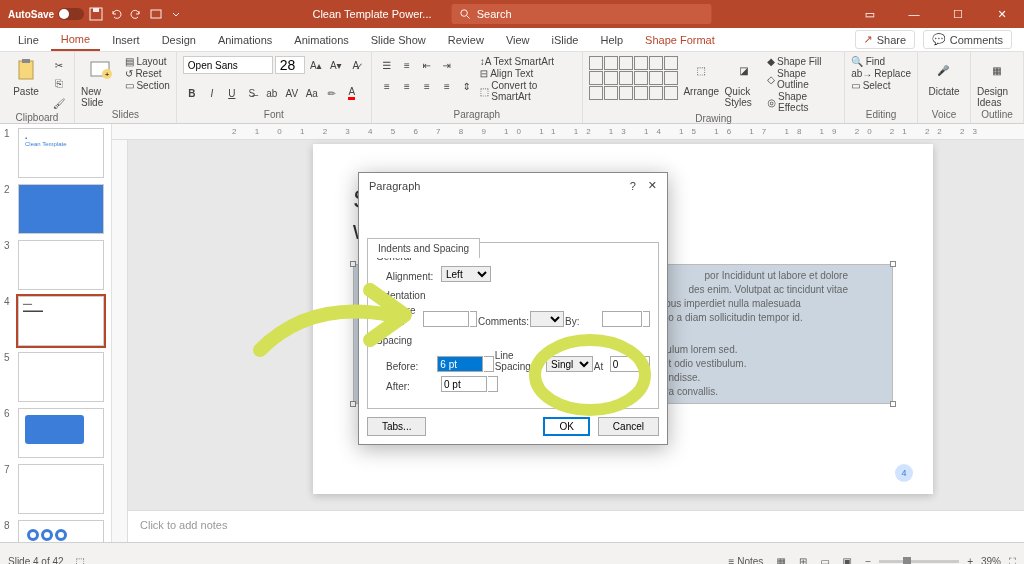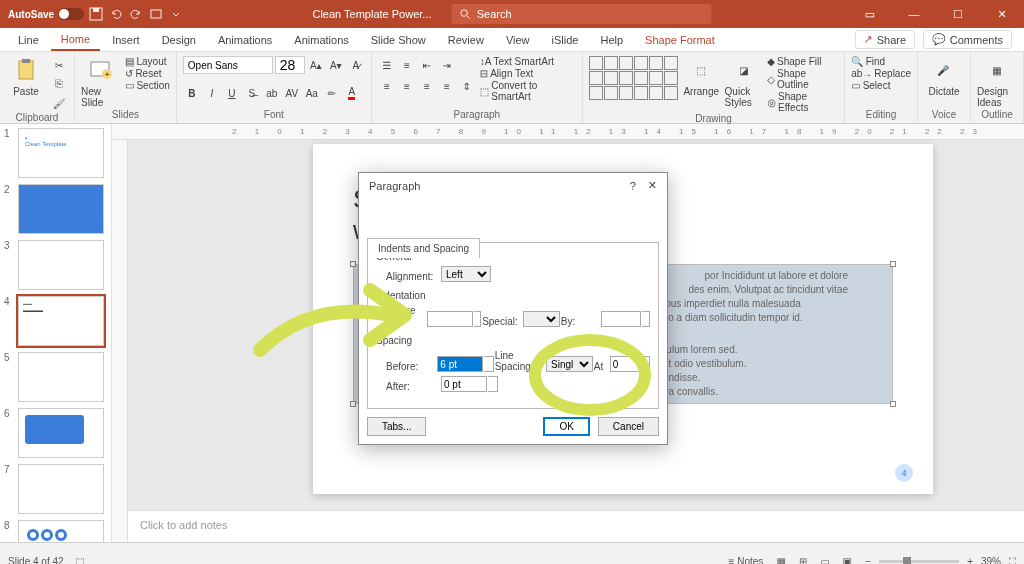--- a/index.html
+++ b/index.html
@@ -448,21 +448,21 @@
         <label>Alignment:</label>
         <select class="dlg-select"><option>Left</option></select>
       </div>
     </div>
     <div class="dlg-section">
       <div class="dlg-section-title">Indentation</div>
       <div class="dlg-row">
         <label>Before text:</label>
         <input class="dlg-input" style="">
           <div class="spinner"></div>
-        <label>Special:</label>
+        <label>Comments:</label>
         <select class="dlg-select"></select>
         <label>By:</label>
         <input class="dlg-input" style="width: 40px;">
           <div class="spinner"></div>
       </div>
     </div>
     <div class="dlg-section">
       <div class="dlg-section-title">Spacing</div>
       <div class="dlg-row">
         <label>Before:</label>

